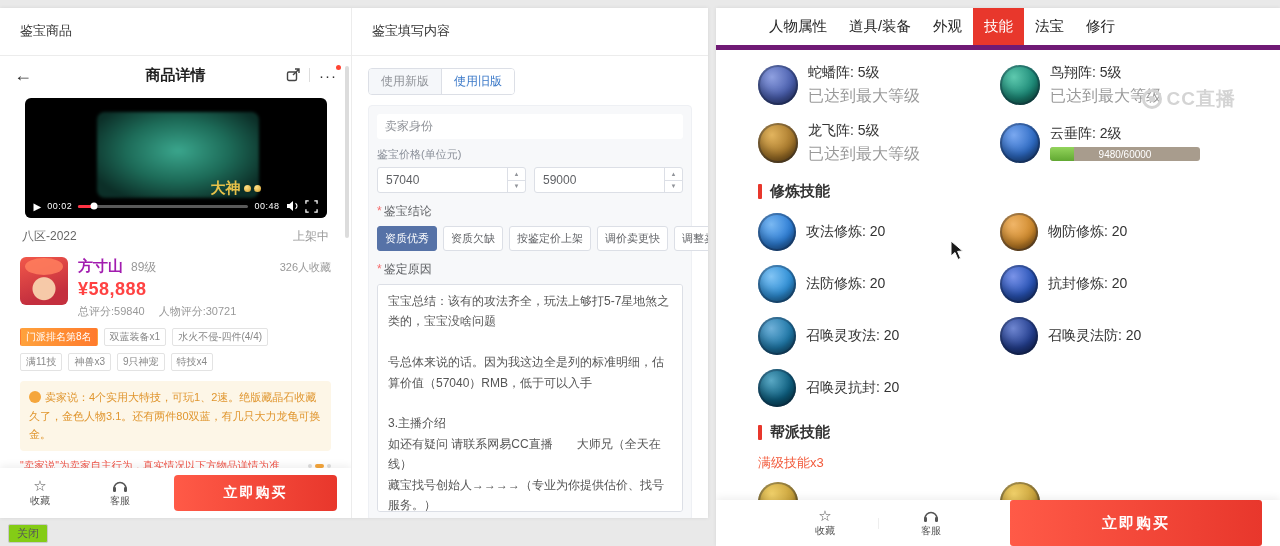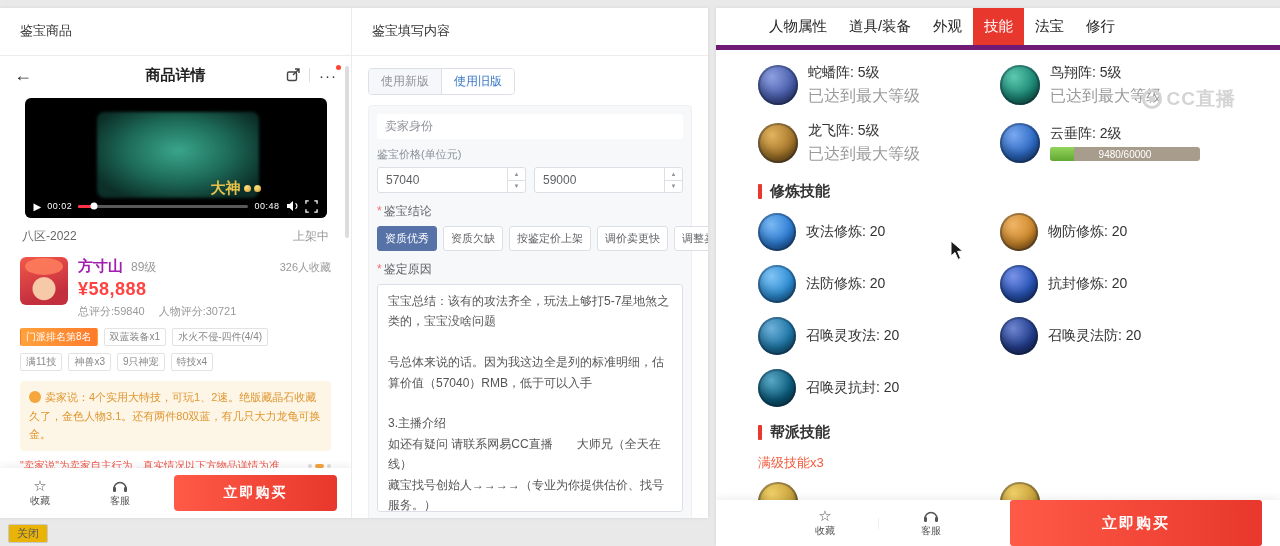--- a/index.html
+++ b/index.html
@@ -143,21 +143,21 @@
   .c0{--hi:#7ab8f2;--base:#2f7fd6;--lo:#123e78}
   .c1{--hi:#f0b568;--base:#cf8a2d;--lo:#6e4210}
   .c2{--hi:#82c4f4;--base:#2f8fd6;--lo:#114a78}
   .c3{--hi:#7a93e8;--base:#2a55b8;--lo:#102a66}
   .c4{--hi:#6fb0d8;--base:#1f78a8;--lo:#0c3a58}
   .c5{--hi:#f0aa5a;--base:#c9792d;--lo:#6a3a0e}
   .c6{--hi:#6f86d0;--base:#243f8f;--lo:#0e1d4e}
   .c7{--hi:#5aa8c4;--base:#0e5f80;--lo:#053244}
   .g0,.g1{--hi:#f0d06a;--base:#c9a23a;--lo:#6e5210}
 
-  .closebtn{position:absolute;left:8px;top:524px;width:40px;height:19px;background:#eab308;border:1px solid #c8c8c8;
+  .closebtn{position:absolute;left:8px;top:524px;width:40px;height:19px;background:#84cc16;border:1px solid #c8c8c8;
     border-radius:2px;font-size:11px;color:#555;font-family:inherit;line-height:1;cursor:pointer}
   .cursor{position:absolute;left:950px;top:240px;width:14px;height:21px;z-index:99;pointer-events:none}
 </style>
 </head>
 <body>
 
 <div class="stage">
 
   <section class="win-left">
 

